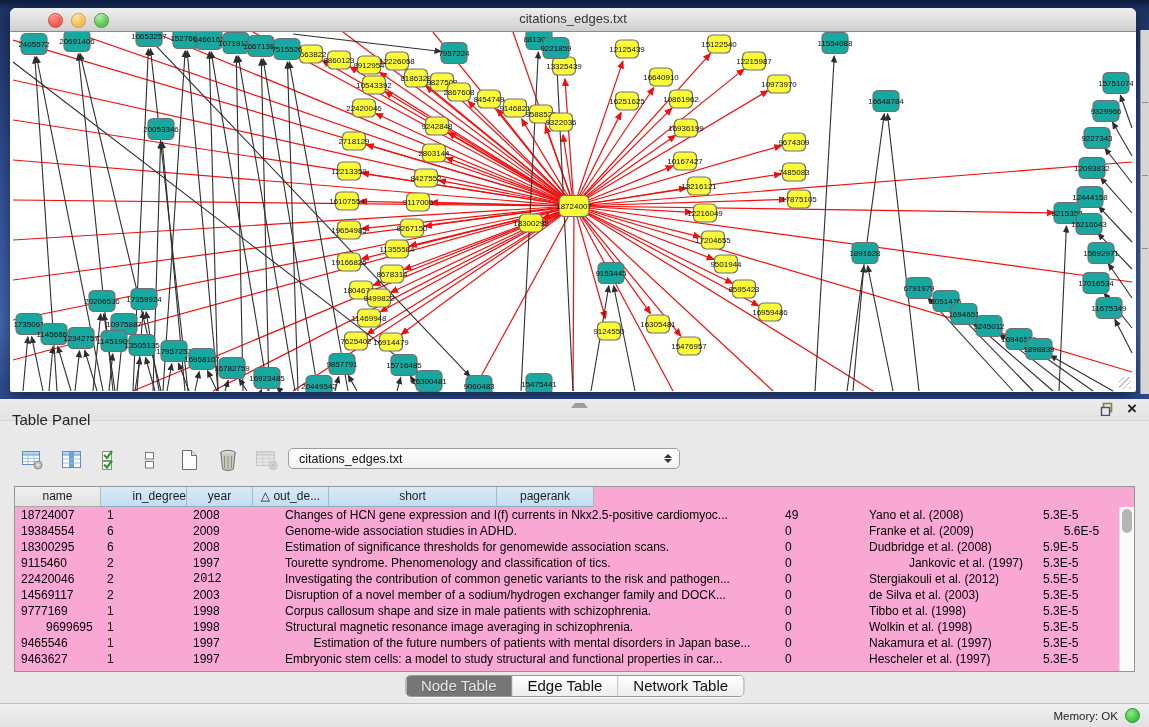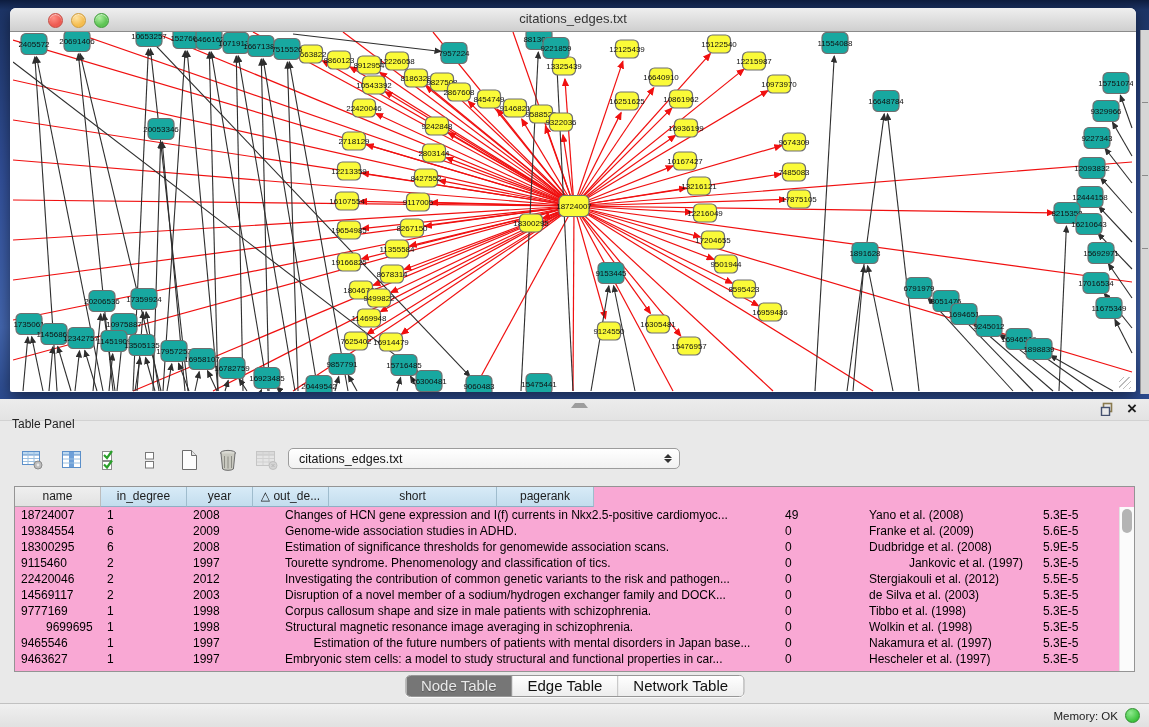--- a/index.html
+++ b/index.html
@@ -23,21 +23,21 @@
   #net text{user-select:none}
   .grip{position:absolute;right:5px;bottom:3px;width:12px;height:12px;opacity:.55;
     background:repeating-linear-gradient(135deg,transparent 0 3px,#888 3px 4px)}
   .sliver{position:absolute;right:0;top:30px;width:8px;height:364px;background:#d6d6d6;border-left:1px solid #97979a}
   .sliver i{display:block;height:1px;background:#8b8b8b;margin:72px 1px 0 1px}
 
   
   .panel{position:absolute;left:0;top:399px;width:1149px;height:328px;background:#e9e9e9}
   .panel-hd{height:21px;position:relative;background:linear-gradient(#ececec,#e3e3e3);
     border-bottom:1px solid #d2d2d2}
-  .panel-title{position:absolute;left:12px;top:18px;font-size:12px;color:#222}
+  .panel-title{position:absolute;left:12px;top:12px;font-size:15px;color:#222}
   .hd-icons{position:absolute;right:12px;top:2px;display:flex;gap:12px;align-items:center}
   .close-x{font-size:17px;font-weight:700;color:#1b1b1b;line-height:15px;cursor:default}
   .split-grip{position:absolute;left:50%;top:-1px;width:9px;height:5px;margin-left:-4px;
     border-left:4px solid transparent;border-right:4px solid transparent;border-bottom:5px solid #8a8a8a;opacity:.8}
 
   .toolbar{position:absolute;left:20px;top:46px;height:30px;display:flex;align-items:center;gap:13px}
   .tbtn{width:26px;height:26px;display:flex;align-items:center;justify-content:center}
   .fx{font-family:"Liberation Serif",serif;font-style:italic;font-weight:700;font-size:14px;color:#111}
   .dropdown{position:absolute;left:288px;top:49px;width:392px;height:21px;border:1px solid #9c9c9c;border-radius:5px;
     background:linear-gradient(#ffffff,#f1f1f1);display:flex;align-items:center;font-size:12.5px;color:#111;padding-left:10px;box-sizing:border-box}
@@ -550,21 +550,21 @@
     <span>citations_edges.txt</span>
     <span class="dd-arrows">
         <b class="up"></b>
         <b class="dn"></b>
       </span>
   </div>
 
   <div class="tablebox">
     <div class="thead" id="thead">
         <div class="first" style="width: 86px;">name</div>
-        <div style="width: 86px;">in_degree</div>
+        <div style="width: 86px; text-align: right;">in_degree</div>
         <div style="width: 66px;">year</div>
         <div style="width: 76px;">△ out_de...</div>
         <div style="width: 168px;">short</div>
         <div style="width: 97px;">pagerank</div>
       </div>
     <div class="tbody" id="tbody">
         <div class="tr">
           <div style="width: 86px;">18724007</div>
           <div style="width: 86px;">1</div>
           <div style="width: 66px;">2008</div>
@@ -573,21 +573,21 @@
           <div style="width: 168px;">Yano et al. (2008)</div>
           <div style="width: 97px;">5.3E-5</div>
         </div>
         <div class="tr">
           <div style="width: 86px;">19384554</div>
           <div style="width: 86px;">6</div>
           <div style="width: 66px;">2009</div>
           <div style="flex: 1 1 0%;">Genome-wide association studies in ADHD.</div>
           <div style="width: 76px;">0</div>
           <div style="width: 168px;">Franke et al. (2009)</div>
-          <div style="width: 97px;">5.6E-5</div>
+          <div style="width: 97px; text-align: center;">5.6E-5</div>
         </div>
         <div class="tr">
           <div style="width: 86px;">18300295</div>
           <div style="width: 86px;">6</div>
           <div style="width: 66px;">2008</div>
           <div style="flex: 1 1 0%;">Estimation of significance thresholds for genomewide association scans.</div>
           <div style="width: 76px;">0</div>
           <div style="width: 168px;">Dudbridge et al. (2008)</div>
           <div style="width: 97px;">5.9E-5</div>
         </div>
@@ -596,21 +596,21 @@
           <div style="width: 86px;">2</div>
           <div style="width: 66px;">1997</div>
           <div style="flex: 1 1 0%;">Tourette syndrome. Phenomenology and classification of tics.</div>
           <div style="width: 76px;">0</div>
           <div style="width: 168px; text-align: right;">Jankovic et al. (1997)</div>
           <div style="width: 97px;">5.3E-5</div>
         </div>
         <div class="tr">
           <div style="width: 86px;">22420046</div>
           <div style="width: 86px;">2</div>
-          <div style="width: 66px;">2012</div>
+          <div style="width: 66px; font-family: Liberation Mono, monospace;">2012</div>
           <div style="flex: 1 1 0%;">Investigating the contribution of common genetic variants to the risk and pathogen...</div>
           <div style="width: 76px;">0</div>
           <div style="width: 168px;">Stergiakouli et al. (2012)</div>
           <div style="width: 97px;">5.5E-5</div>
         </div>
         <div class="tr">
           <div style="width: 86px;">14569117</div>
           <div style="width: 86px;">2</div>
           <div style="width: 66px;">2003</div>
           <div style="flex: 1 1 0%;">Disruption of a novel member of a sodium/hydrogen exchanger family and DOCK...</div>

